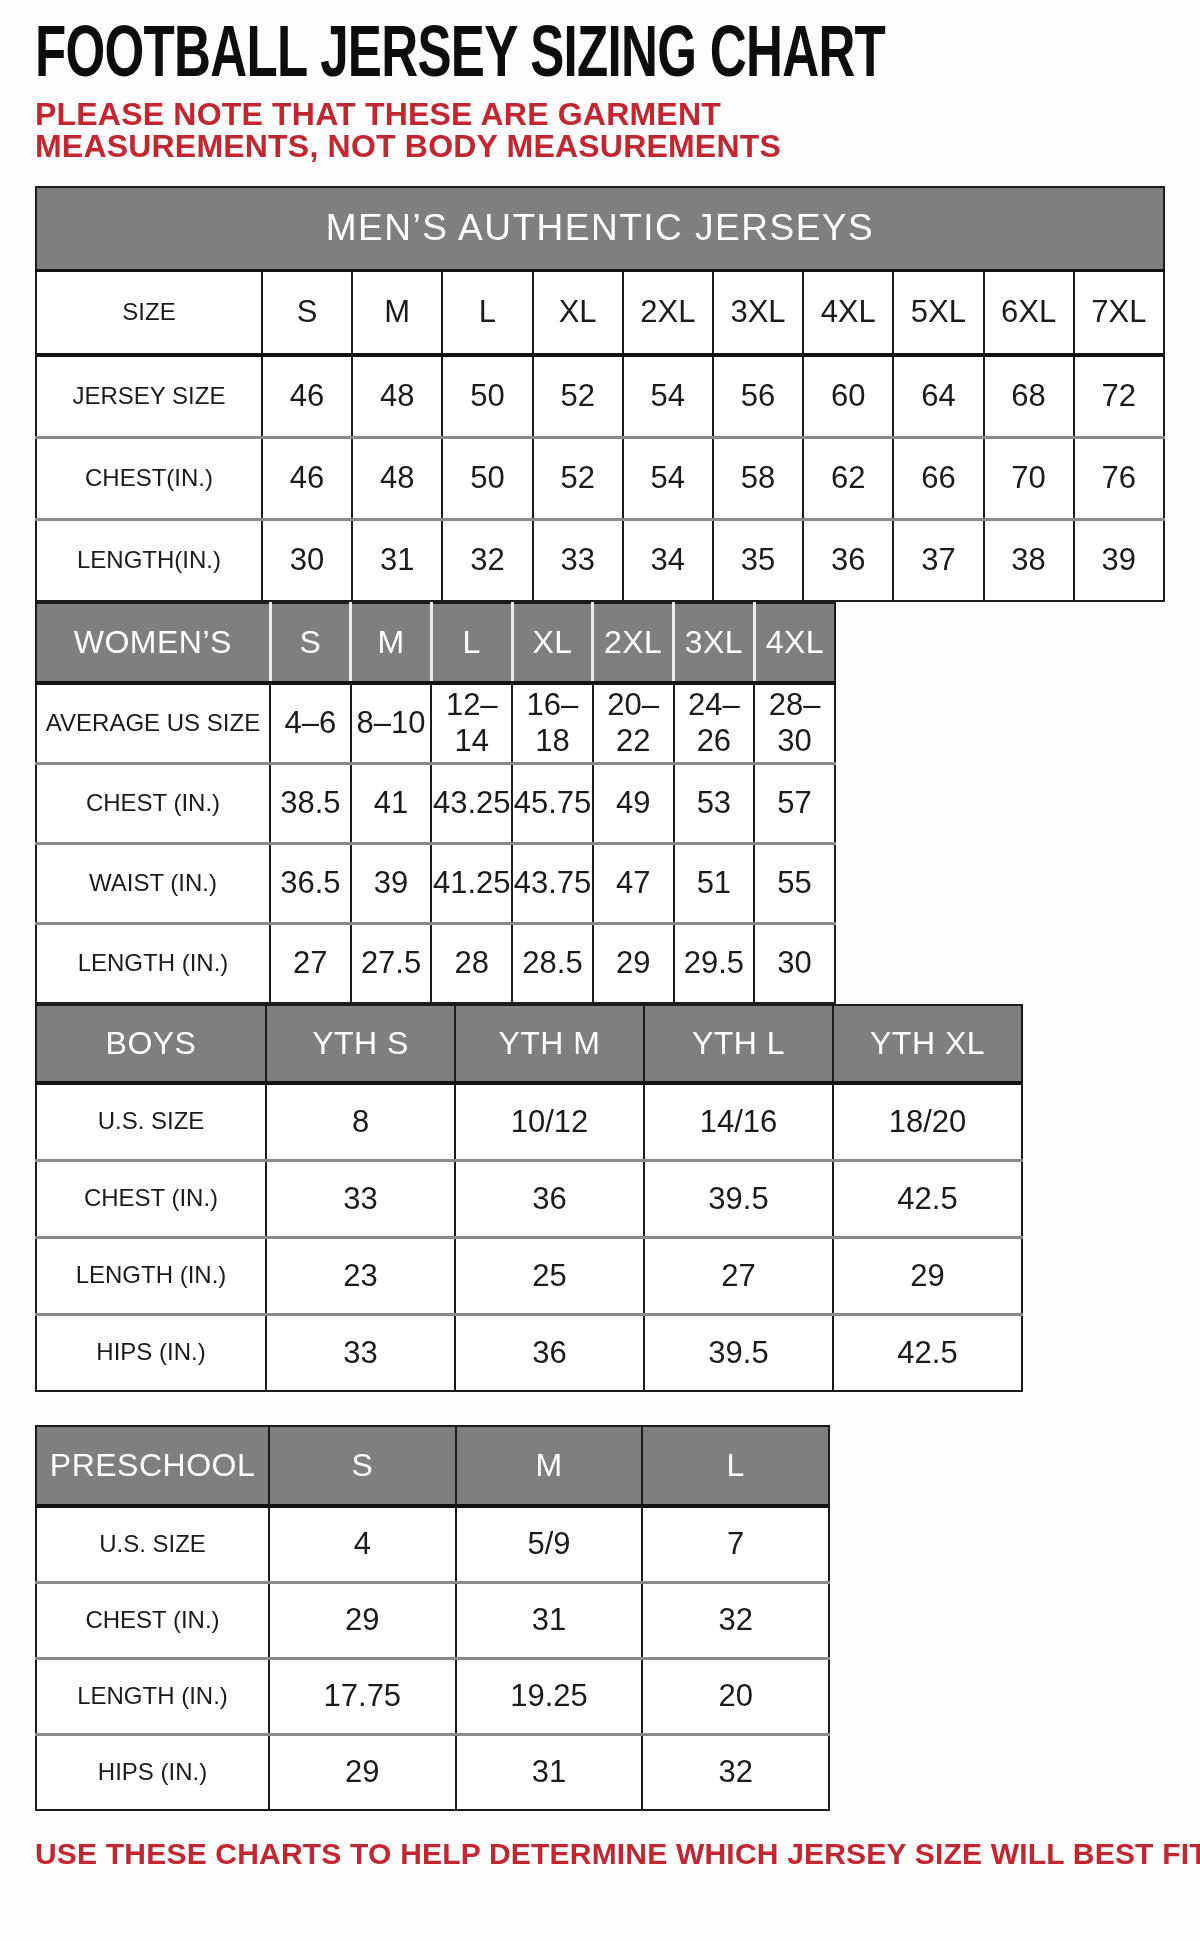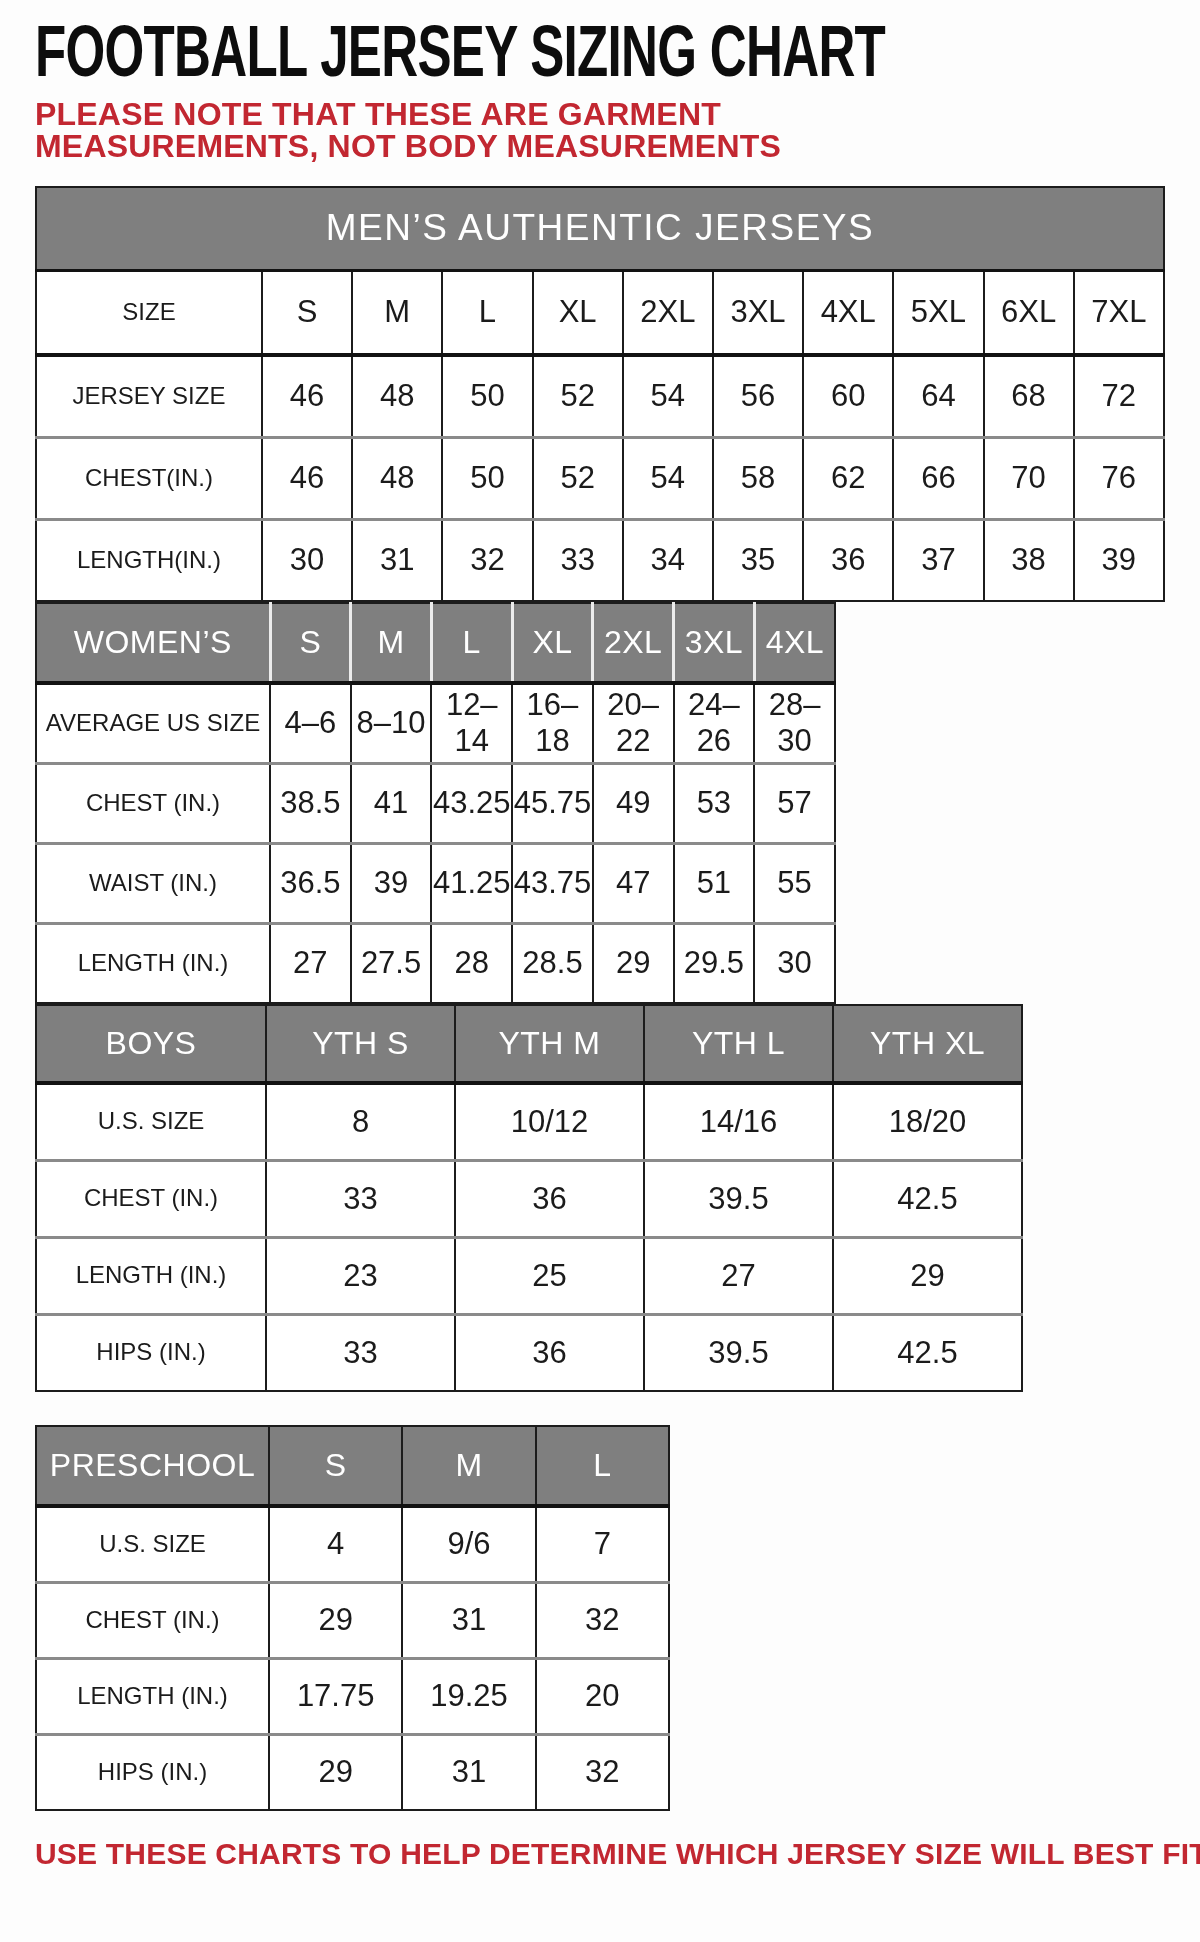--- a/index.html
+++ b/index.html
@@ -49,21 +49,21 @@
 
   .womens{width:801px;}
   .womens col.c-label{width:234px;}
   .womens tr{height:80px;}
 
   .boys{width:988px;}
   .boys col.c-label{width:230px;}
   .boys tr.head{height:78px;}
   .boys tr.data{height:77px;}
 
-  .preschool{width:635px; margin-top:33px;padding-left:34px;}
+  .preschool{width:795px; margin-top:33px;padding-left:34px;}
   .preschool col.c-label{width:233px;}
   .preschool tr.head{height:80px;}
   .preschool tr.data{height:76px;}
 
   .footer{
     margin:26px 0 0 0;
     color:var(--red); font-size:30px; font-weight:bold; letter-spacing:0.2px; white-space:nowrap;
   }
 </style>
 </head>
@@ -272,21 +272,21 @@
       <tbody>
         <tr class="head gray">
           <th class="label">PRESCHOOL</th>
           <th>S</th>
           <th>M</th>
           <th>L</th>
         </tr>
         <tr class="data">
           <td class="label">U.S. SIZE</td>
           <td>4</td>
-          <td>9/6</td>
+          <td>5/9</td>
           <td>7</td>
         </tr>
         <tr class="data">
           <td class="label">CHEST (IN.)</td>
           <td>29</td>
           <td>31</td>
           <td>32</td>
         </tr>
         <tr class="data">
           <td class="label">LENGTH (IN.)</td>

